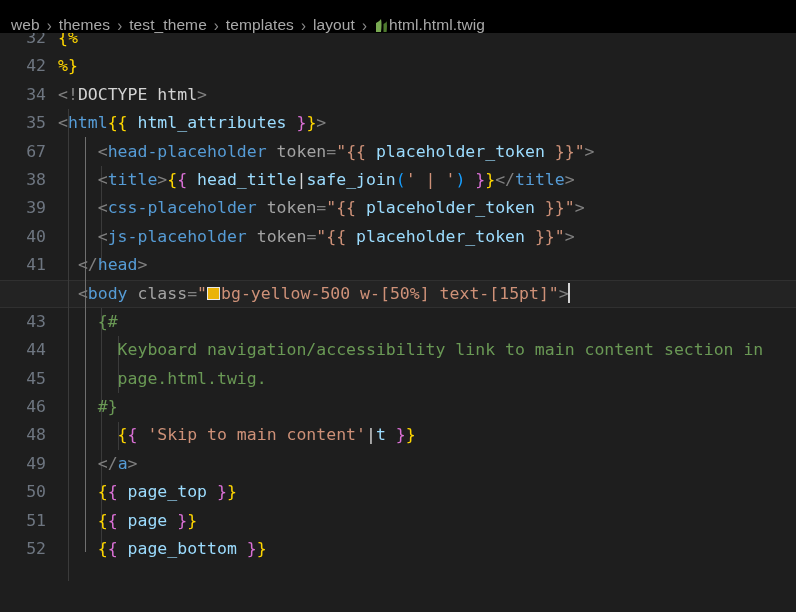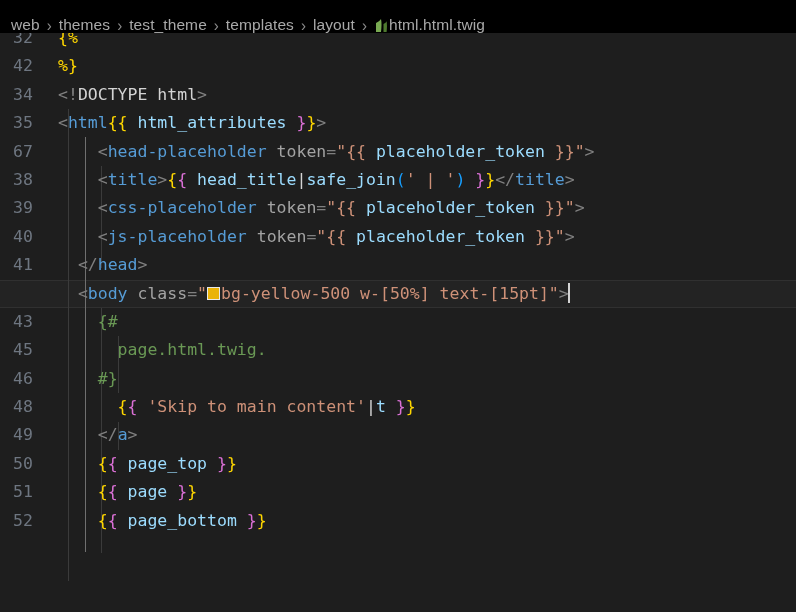--- a/index.html
+++ b/index.html
@@ -79,21 +79,21 @@
     height: 28.4px;
     background: #232323;
     border-top: 1px solid #303030;
     border-bottom: 1px solid #303030;
     pointer-events: none;
   }
 
   .ln {
     width: 58px;
     flex: 0 0 58px;
-    text-align: center;
+    text-align: right;
     padding-right: 12px;
     color: #6e7681;
     font-size: 16.5px;
     font-family: "DejaVu Sans Mono", monospace;
     line-height: 28.4px;
     user-select: none;
   }
 
   .code {
     flex: 1 1 auto;
@@ -234,20 +234,24 @@
       <div class="active-hl"></div>
       <span class="ln">42</span>
       <span class="code">  <span class="t-punct">&lt;</span><span class="t-tag">body</span> <span class="t-attr">class</span><span class="t-punct">=</span><span class="t-str">"</span><span class="color-swatch"></span><span class="t-str">bg-yellow-500 w-[50%] text-[15pt]"</span><span class="t-punct">&gt;</span><span class="cursor"></span></span>
     </div>
 
     <div class="row">
       <span class="ln">43</span>
       <span class="code t-comment">    {#</span>
     </div>
 
+    <div class="row">
+      <span class="ln">44</span>
+      <span class="code t-comment">      Keyboard navigation/accessibility link to main content section in</span>
+    </div>
 
     <div class="row">
       <span class="ln">45</span>
       <span class="code t-comment">      page.html.twig.</span>
     </div>
 
     <div class="row">
       <span class="ln">46</span>
       <span class="code t-comment">    #}</span>
     </div>

